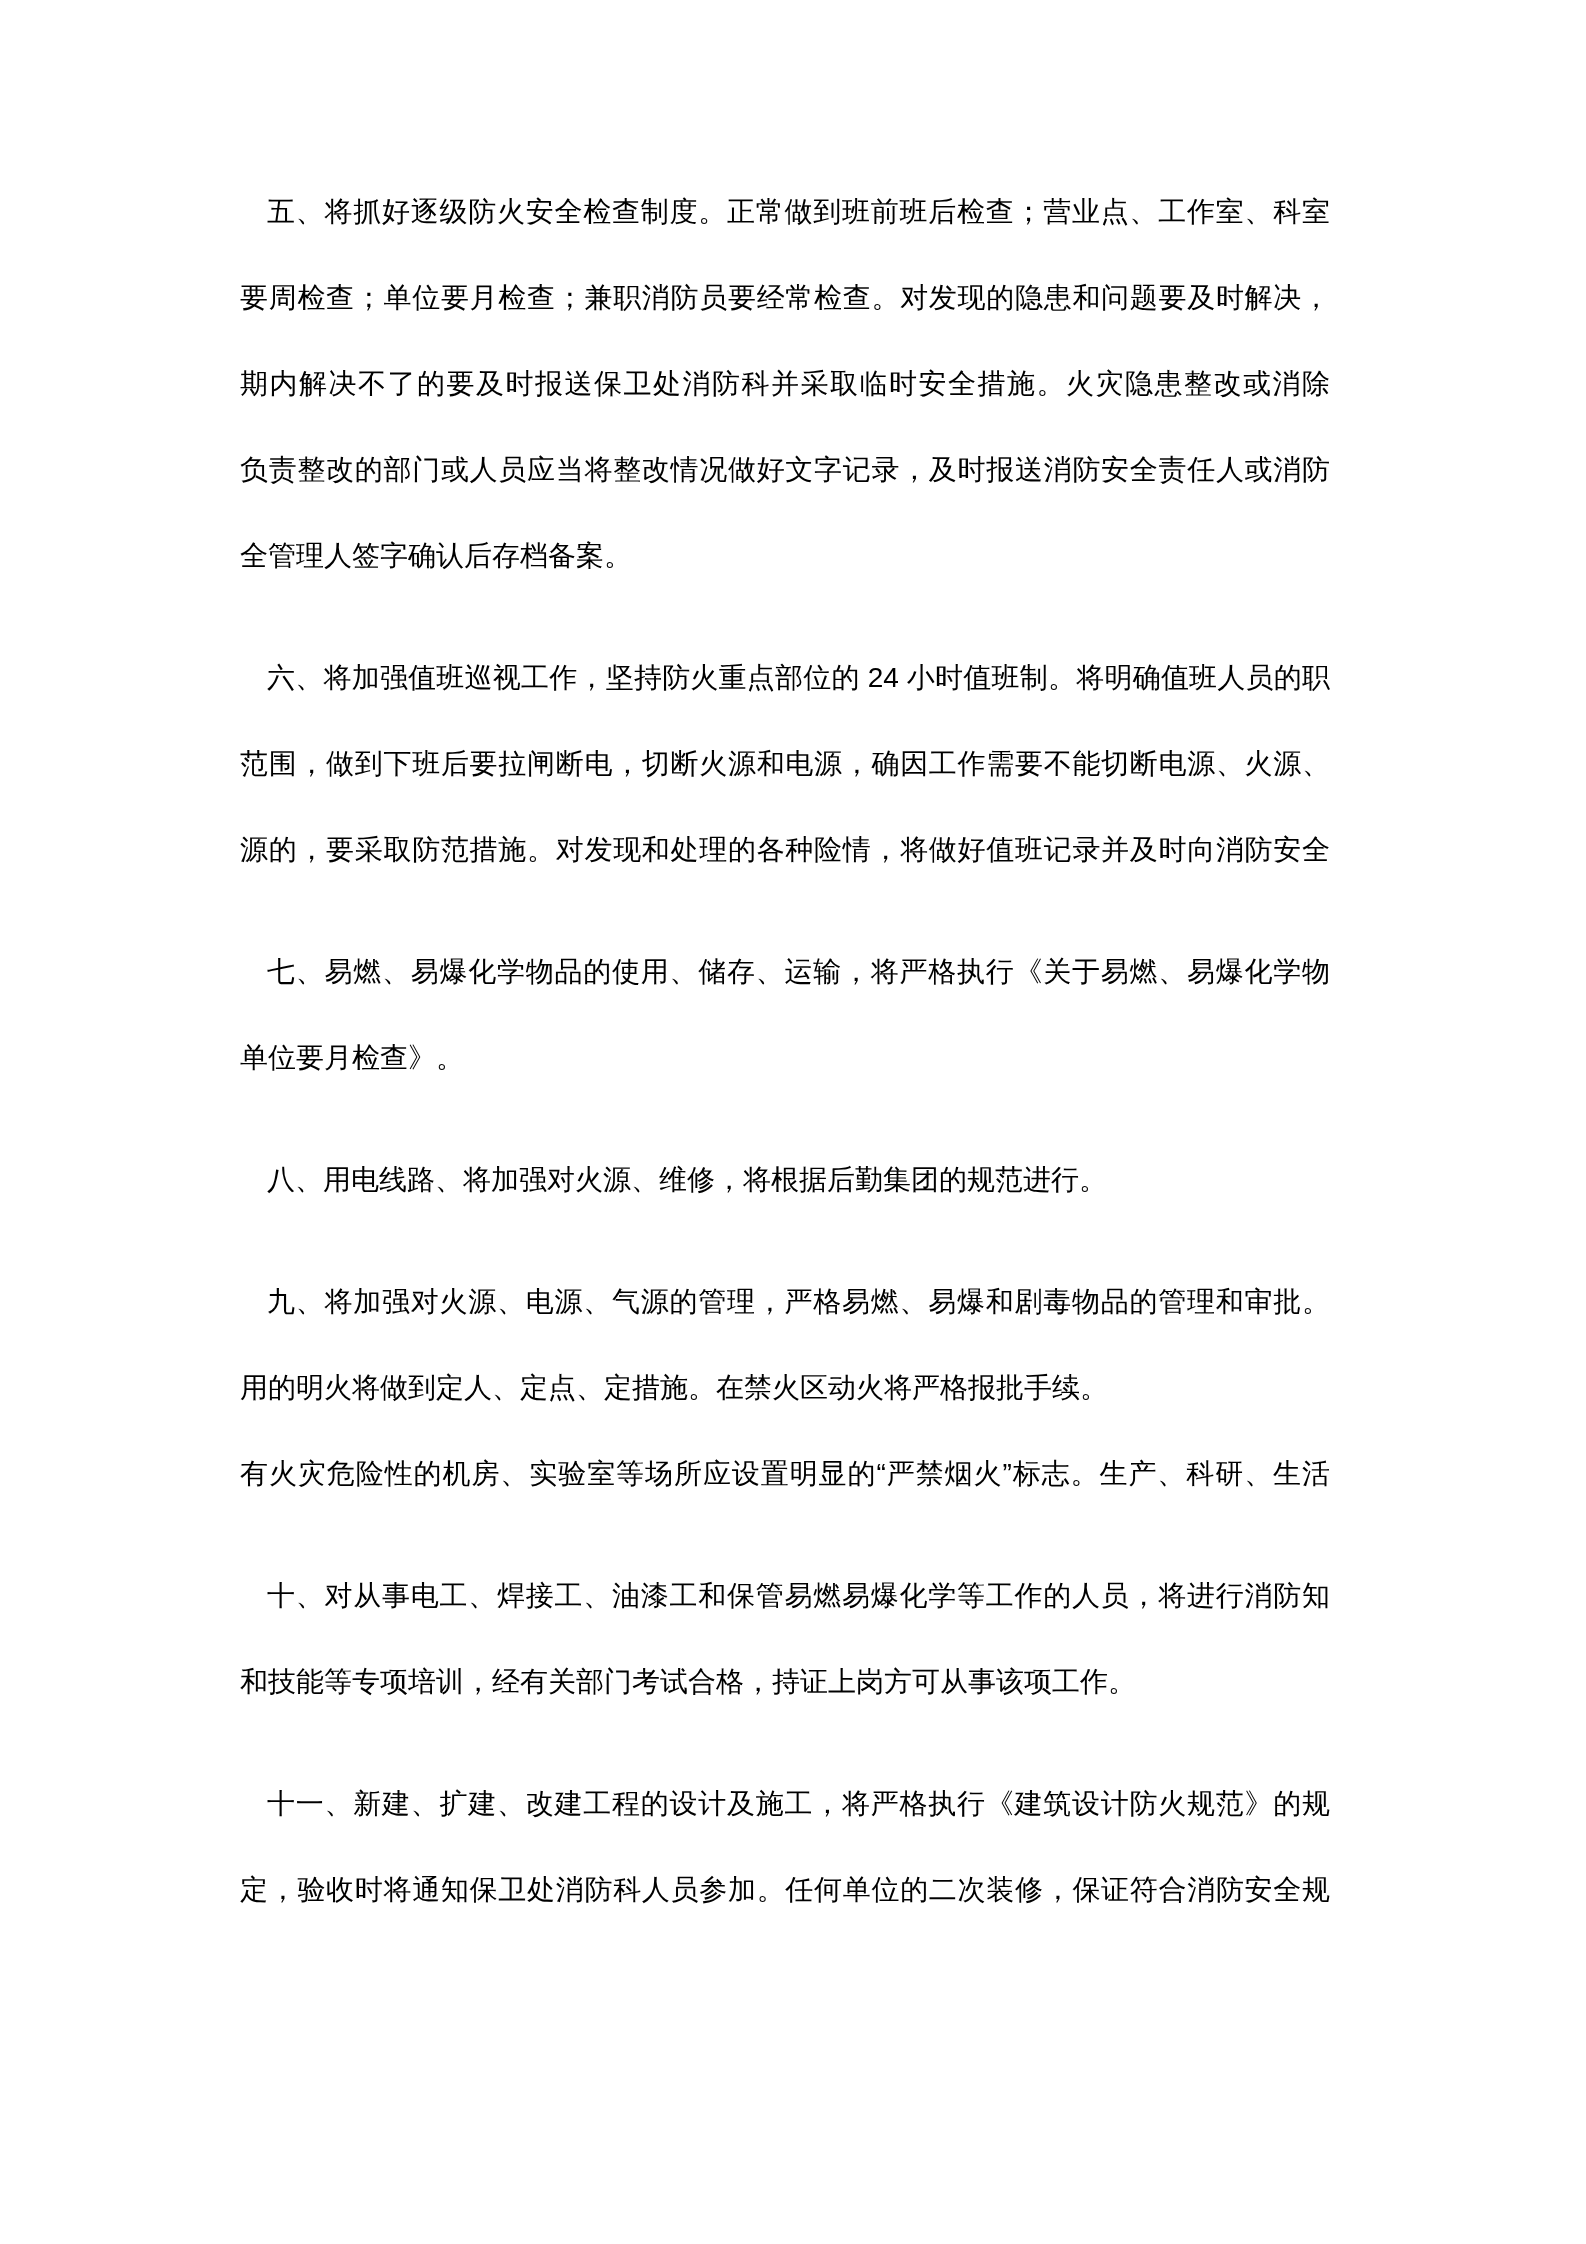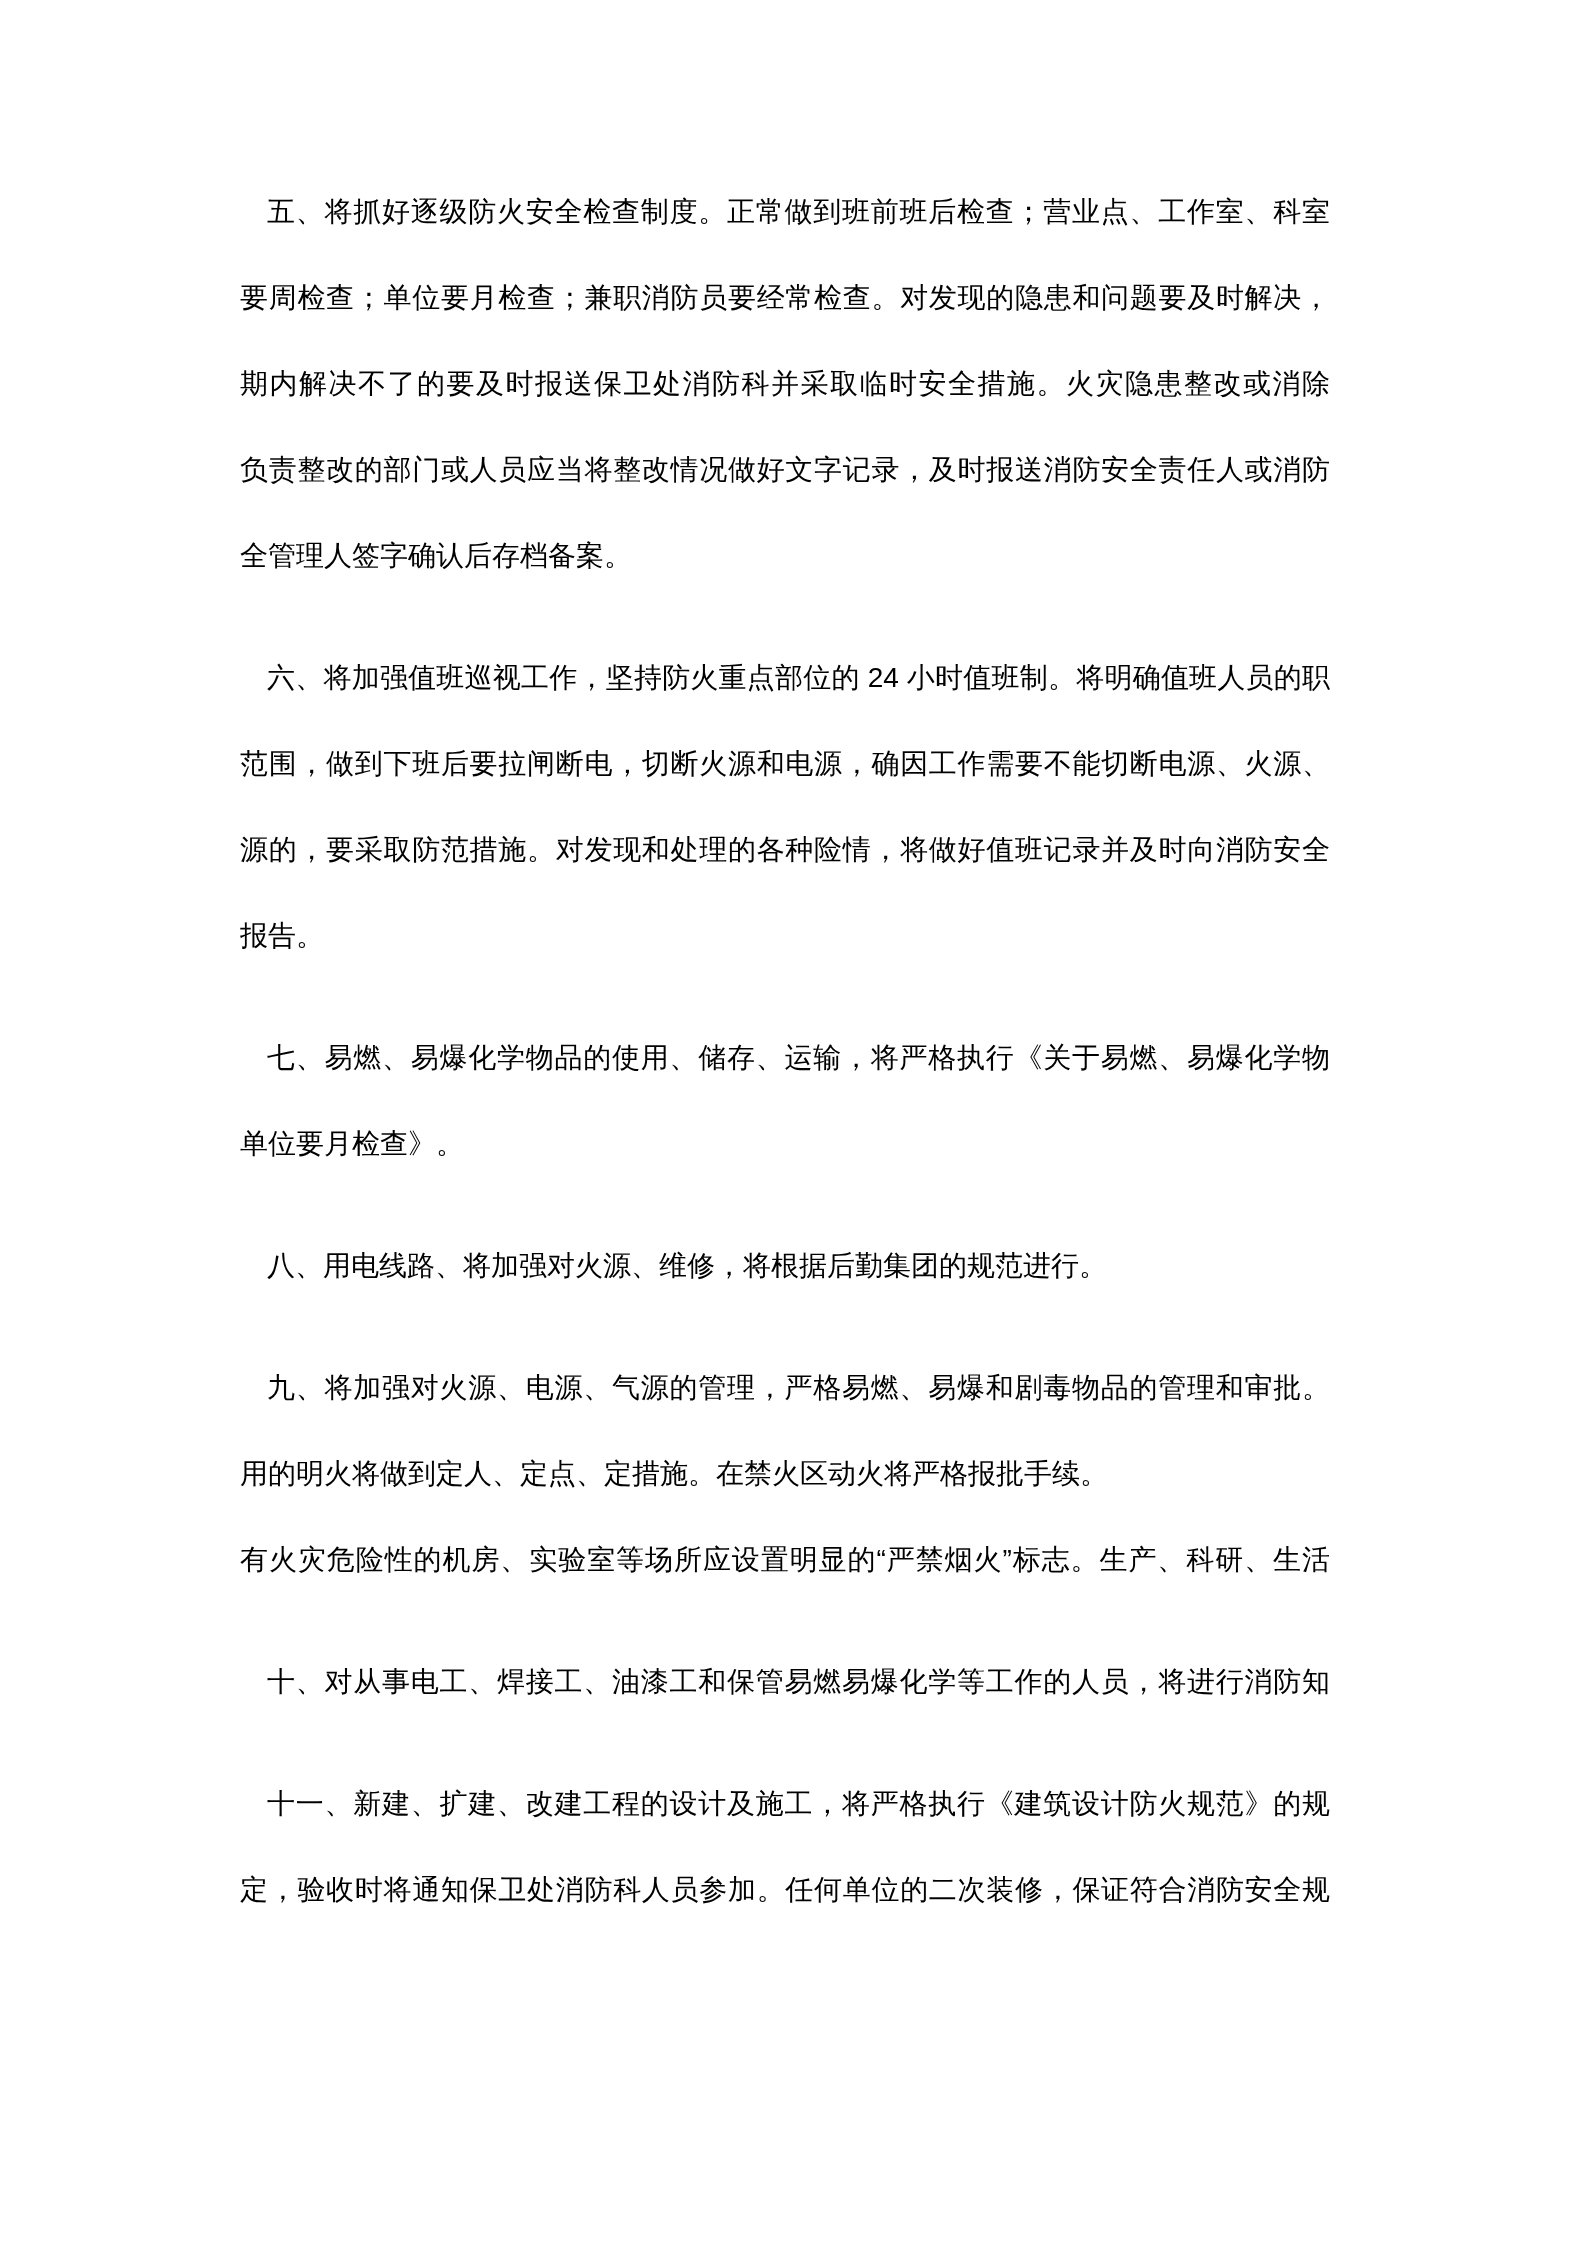--- a/index.html
+++ b/index.html
@@ -58,35 +58,35 @@
         <div class="line first">五、将抓好逐级防火安全检查制度。正常做到班前班后检查；营业点、工作室、科室等</div>
         <div class="line">要周检查；单位要月检查；兼职消防员要经常检查。对发现的隐患和问题要及时解决，短</div>
         <div class="line">期内解决不了的要及时报送保卫处消防科并采取临时安全措施。火灾隐患整改或消除后，</div>
         <div class="line">负责整改的部门或人员应当将整改情况做好文字记录，及时报送消防安全责任人或消防安</div>
         <div class="line para-end">全管理人签字确认后存档备案。</div>
       </div>
       <div class="paragraph">
         <div class="line first">六、将加强值班巡视工作，坚持防火重点部位的 24 小时值班制。将明确值班人员的职责</div>
         <div class="line">范围，做到下班后要拉闸断电，切断火源和电源，确因工作需要不能切断电源、火源、气</div>
         <div class="line">源的，要采取防范措施。对发现和处理的各种险情，将做好值班记录并及时向消防安全员</div>
-        <div class="line para-end">报告。</div>
       </div>
       <div class="paragraph">
         <div class="line first">七、易燃、易爆化学物品的使用、储存、运输，将严格执行《关于易燃、易爆化学物品</div>
         <div class="line para-end">单位要月检查》。</div>
       </div>
       <div class="paragraph">
         <div class="line first para-end">八、用电线路、将加强对火源、维修，将根据后勤集团的规范进行。</div>
       </div>
       <div class="paragraph">
         <div class="line first">九、将加强对火源、电源、气源的管理，严格易燃、易爆和剧毒物品的管理和审批。具</div>
         <div class="line para-end">用的明火将做到定人、定点、定措施。在禁火区动火将严格报批手续。</div>
         <div class="line">有火灾危险性的机房、实验室等场所应设置明显的“严禁烟火”标志。生产、科研、生活</div>
       </div>
       <div class="paragraph">
         <div class="line first">十、对从事电工、焊接工、油漆工和保管易燃易爆化学等工作的人员，将进行消防知识</div>
+        <div class="line para-end">和技能等专项培训，经有关部门考试合格，持证上岗方可从事该项工作。</div>
       </div>
       <div class="paragraph">
         <div class="line first">十一、新建、扩建、改建工程的设计及施工，将严格执行《建筑设计防火规范》的规</div>
         <div class="line">定，验收时将通知保卫处消防科人员参加。任何单位的二次装修，保证符合消防安全规范</div>
       </div>
     </div>
 </div>
 
 </body></html>

